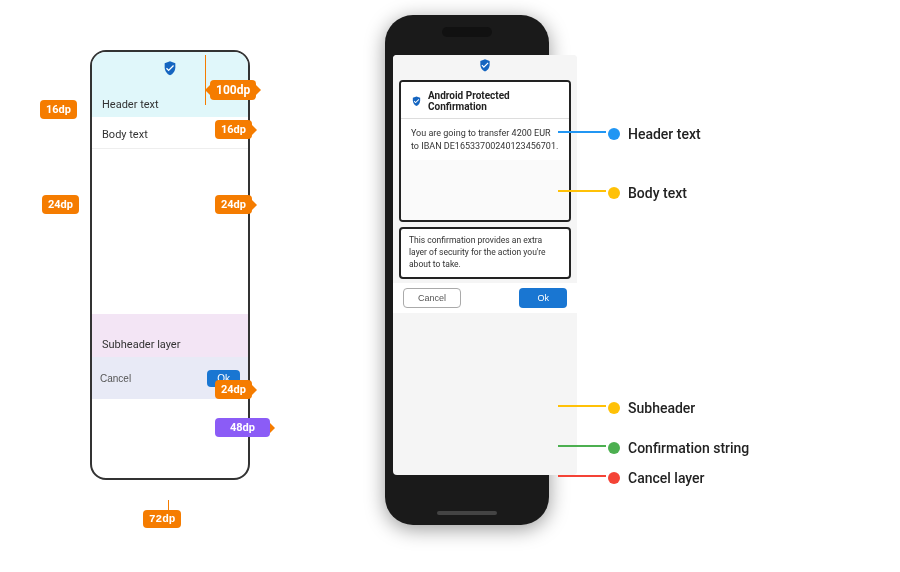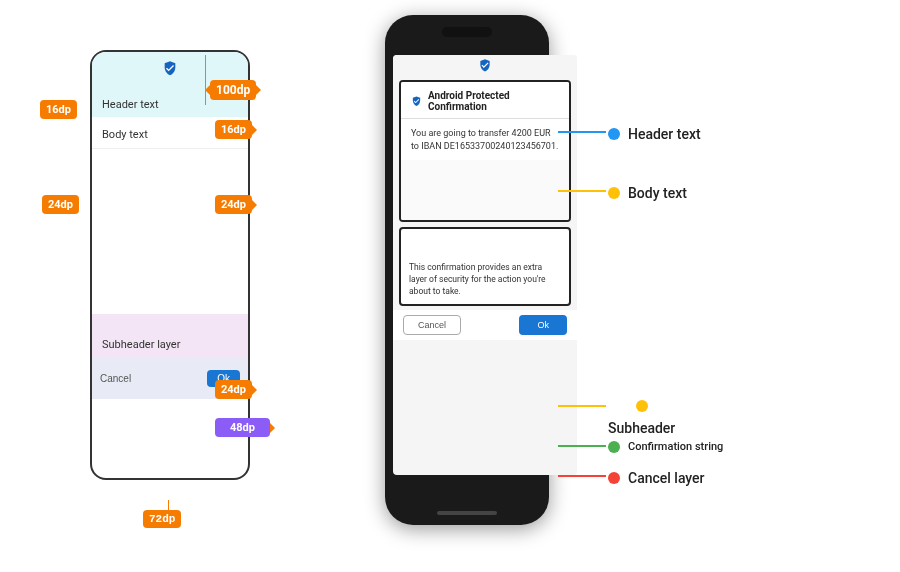--- a/index.html
+++ b/index.html
@@ -250,21 +250,20 @@
       border-radius: 4px;
       margin: 4px 6px;
       background: #fff;
       padding: 6px 8px;
     }
 
     .subheader-box-text {
       font-size: 8.5px;
       color: #333;
       line-height: 1.4;
-      margin-top: 27px;
     }
 
     .dialog-buttons {
       display: flex;
       justify-content: space-between;
       padding: 5px 10px;
       background: #fff;
     }
 
     .btn-cancel-right {
@@ -392,29 +391,29 @@
 </div>
 
 <div style="position:absolute; left:558px; top:131px; width:48px; height:2px; background:#2196f3;"></div>
 
 <div style="position:absolute; left:608px; top:185px; display:flex; align-items:center; gap:8px;">
   <div style="width:12px; height:12px; border-radius:50%; background:#ffc107; flex-shrink:0;"></div>
   <span style="font-size:14px; font-weight:500; color:#222;">Body text</span>
 </div>
 <div style="position:absolute; left:558px; top:190px; width:48px; height:2px; background:#ffc107;"></div>
 
-<div style="position:absolute; left:608px; top:400px; display:flex; align-items:center; gap:8px;flex-direction:column;">
+<div style="position:absolute; left:608px; top:400px; display:flex; align-items:center; gap:8px;">
   <div style="width:12px; height:12px; border-radius:50%; background:#ffc107; flex-shrink:0;"></div>
   <span style="font-size:14px; font-weight:500; color:#222;">Subheader</span>
 </div>
 <div style="position:absolute; left:558px; top:405px; width:48px; height:2px; background:#ffc107;"></div>
 
 <div style="position:absolute; left:608px; to435px; top:440px; display:flex; align-items:center; gap:8px;">
   <div style="width:12px; height:12px; border-radius:50%; background:#4caf50; flex-shrink:0;"></div>
-  <span style="font-size:11px; font-weight:500; color:#222;">Confirmation string</span>
+  <span style="font-size:14px; font-weight:500; color:#222;">Confirmation string</span>
 </div>
 <div style="position:absolute; left:558px; top:445px; width:48px; height:2px; background:#4caf50;"></div>
 
 <div style="position:absolute; left:608px; top:470px; display:flex; align-items:center; gap:8px;">
   <div style="width:12px; height:12px; border-radius:50%; background:#f44336; flex-shrink:0;"></div>
   <span style="font-size:14px; font-weight:500; color:#222;">Cancel layer</span>
 </div>
 <div style="position:absolute; left:558px; top:475px; width:48px; height:2px; background:#f44336;"></div>
 
 </body></html>

